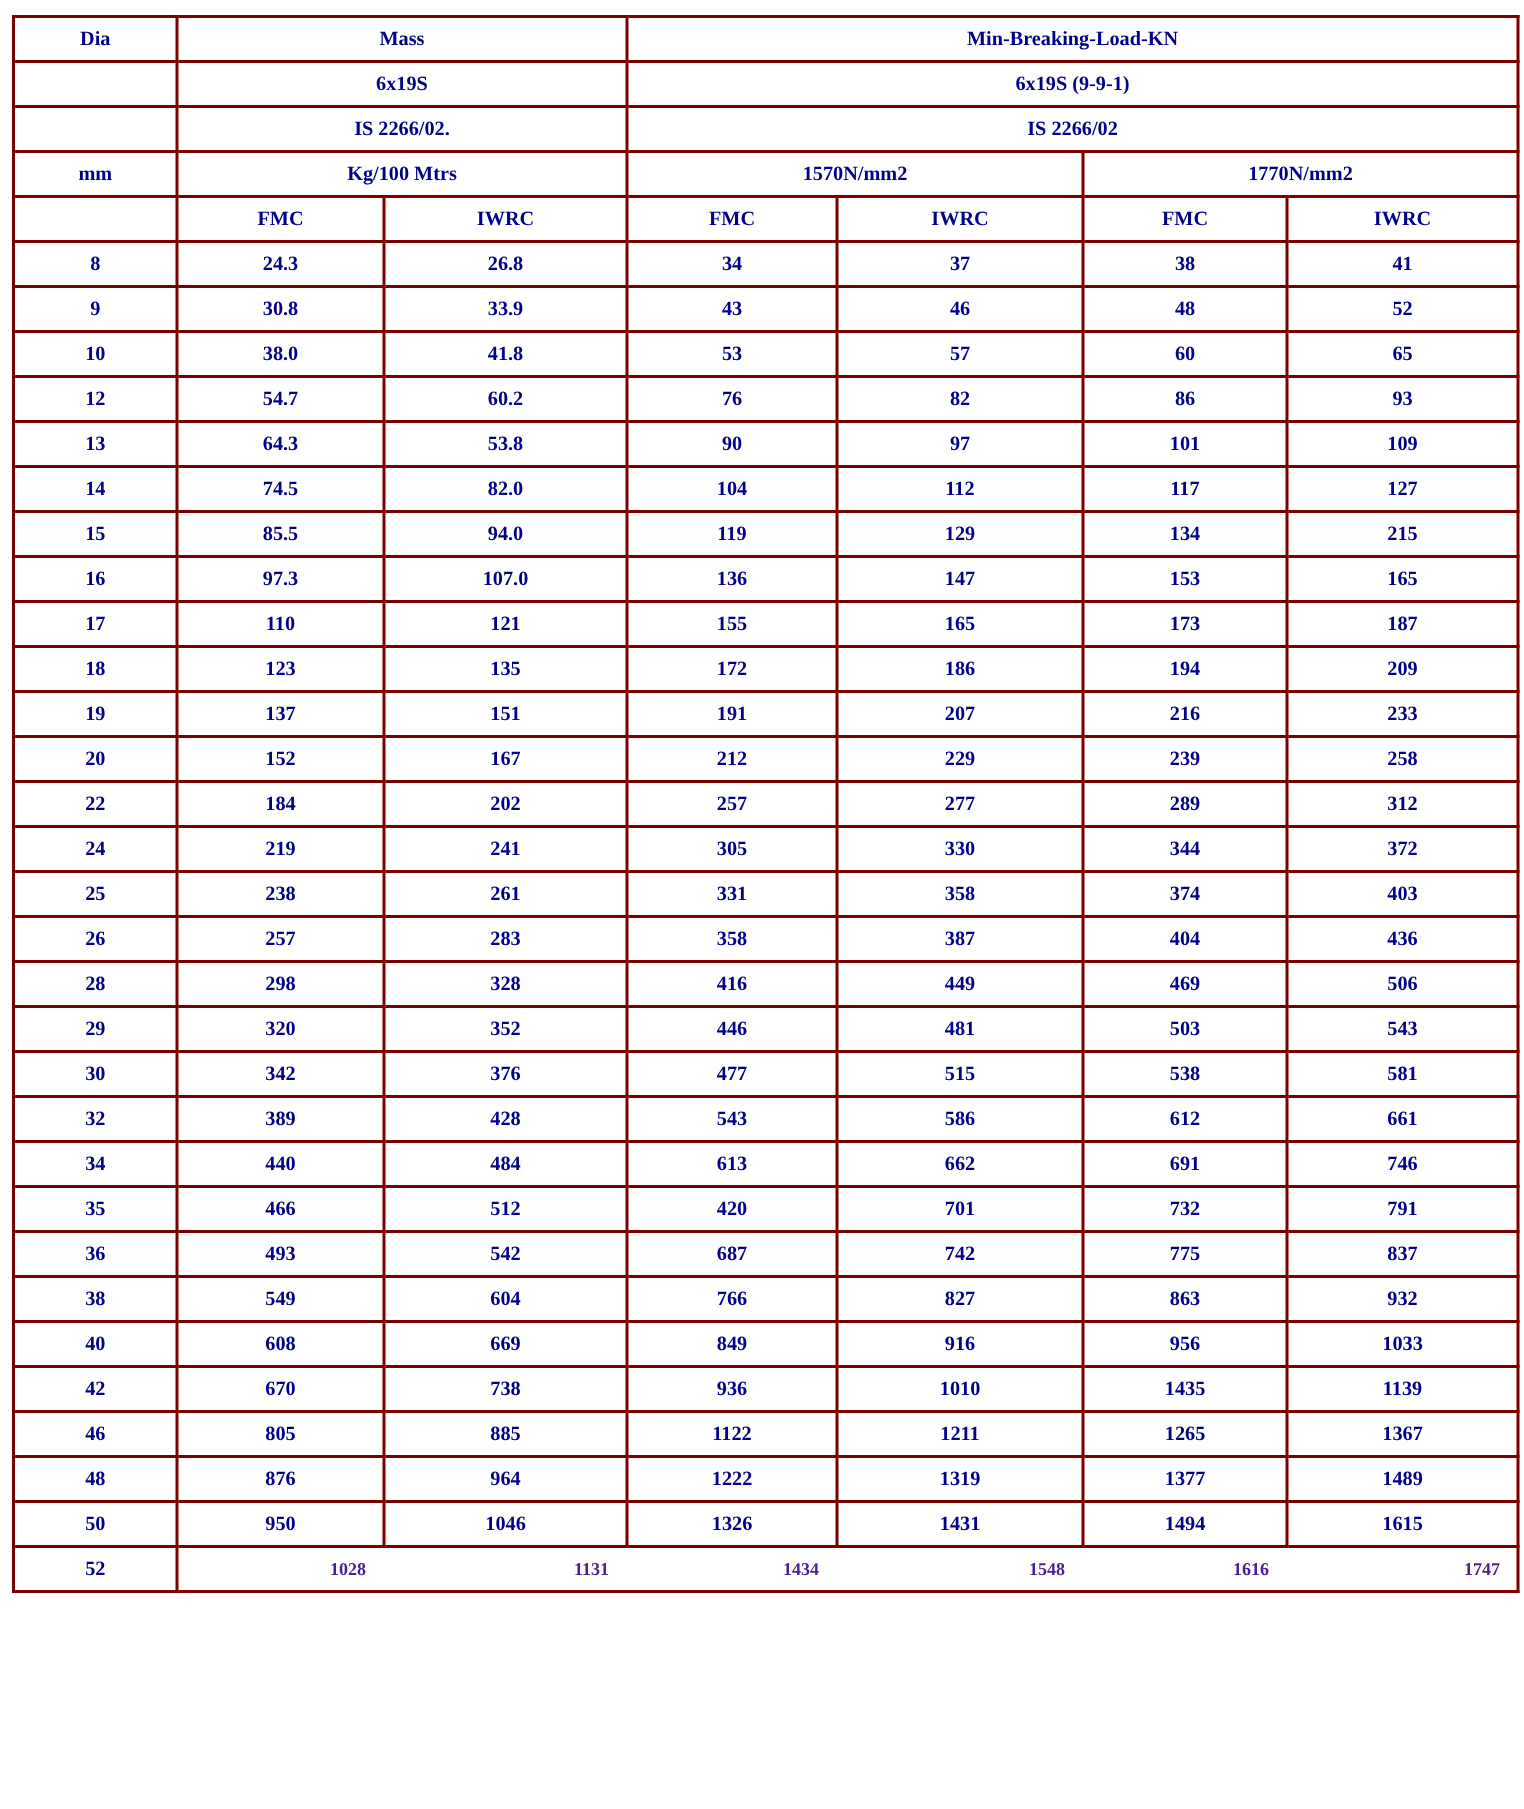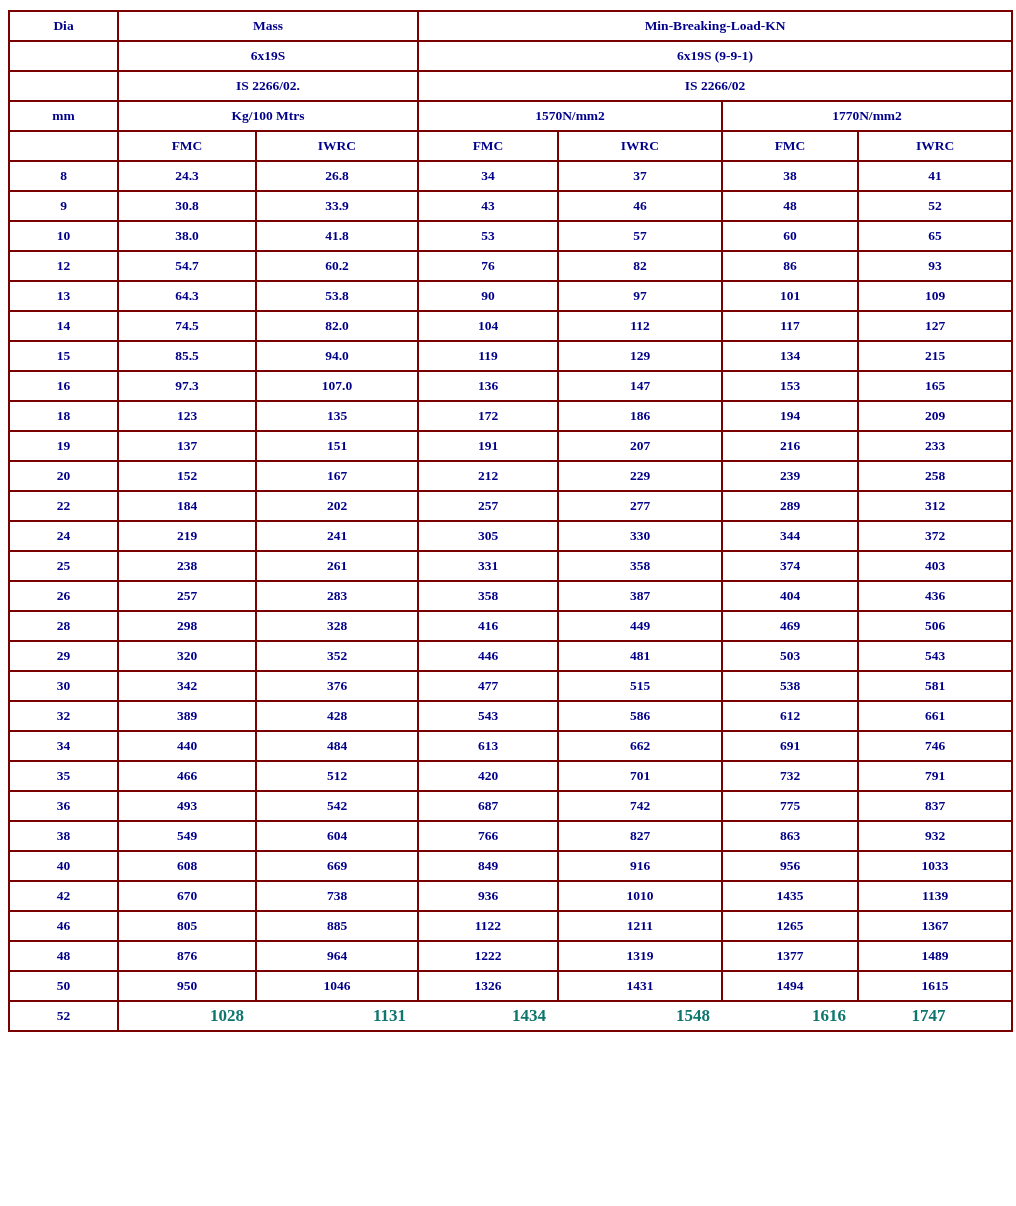--- a/index.html
+++ b/index.html
@@ -51,30 +51,30 @@
     display: flex;
     width: 100%;
     height: 100%;
     align-items: center;
   }
   .merged-flex span {
     display: block;
     box-sizing: border-box;
     text-align: right;
     padding-right: 11px;
-    color: #0f766e;
+    color: #4c1d95;
     font-weight: bold;
-    font-size: 17px;
+    font-size: 12px;
   }
   .merged-flex span:nth-child(1) { width: 136px; }
   .merged-flex span:nth-child(2) { width: 162px; }
   .merged-flex span:nth-child(3) { width: 140px; }
   .merged-flex span:nth-child(4) { width: 164px; text-align: right; }
   .merged-flex span:nth-child(5) { width: 136px; }
-  .merged-flex span:nth-child(6) { flex: 1; text-align: center; }
+  .merged-flex span:nth-child(6) { flex: 1; }
 </style>
 </head>
 <body>
 
 <div class="page">
   <table class="rope-table">
     <colgroup>
       <col style="width:109px">
       <col style="width:138px">
       <col style="width:162px">
@@ -181,20 +181,29 @@
         <tr>
           <td class="right-align">16</td>
           <td>97.3</td>
           <td>107.0</td>
           <td>136</td>
           <td>147</td>
           <td>153</td>
           <td>165</td>
         </tr>
         <tr>
+          <td class="right-align">17</td>
+          <td>110</td>
+          <td>121</td>
+          <td>155</td>
+          <td>165</td>
+          <td>173</td>
+          <td>187</td>
+        </tr>
+        <tr>
           <td class="right-align">18</td>
           <td>123</td>
           <td>135</td>
           <td>172</td>
           <td>186</td>
           <td>194</td>
           <td>209</td>
         </tr>
         <tr>
           <td class="right-align">19</td>

